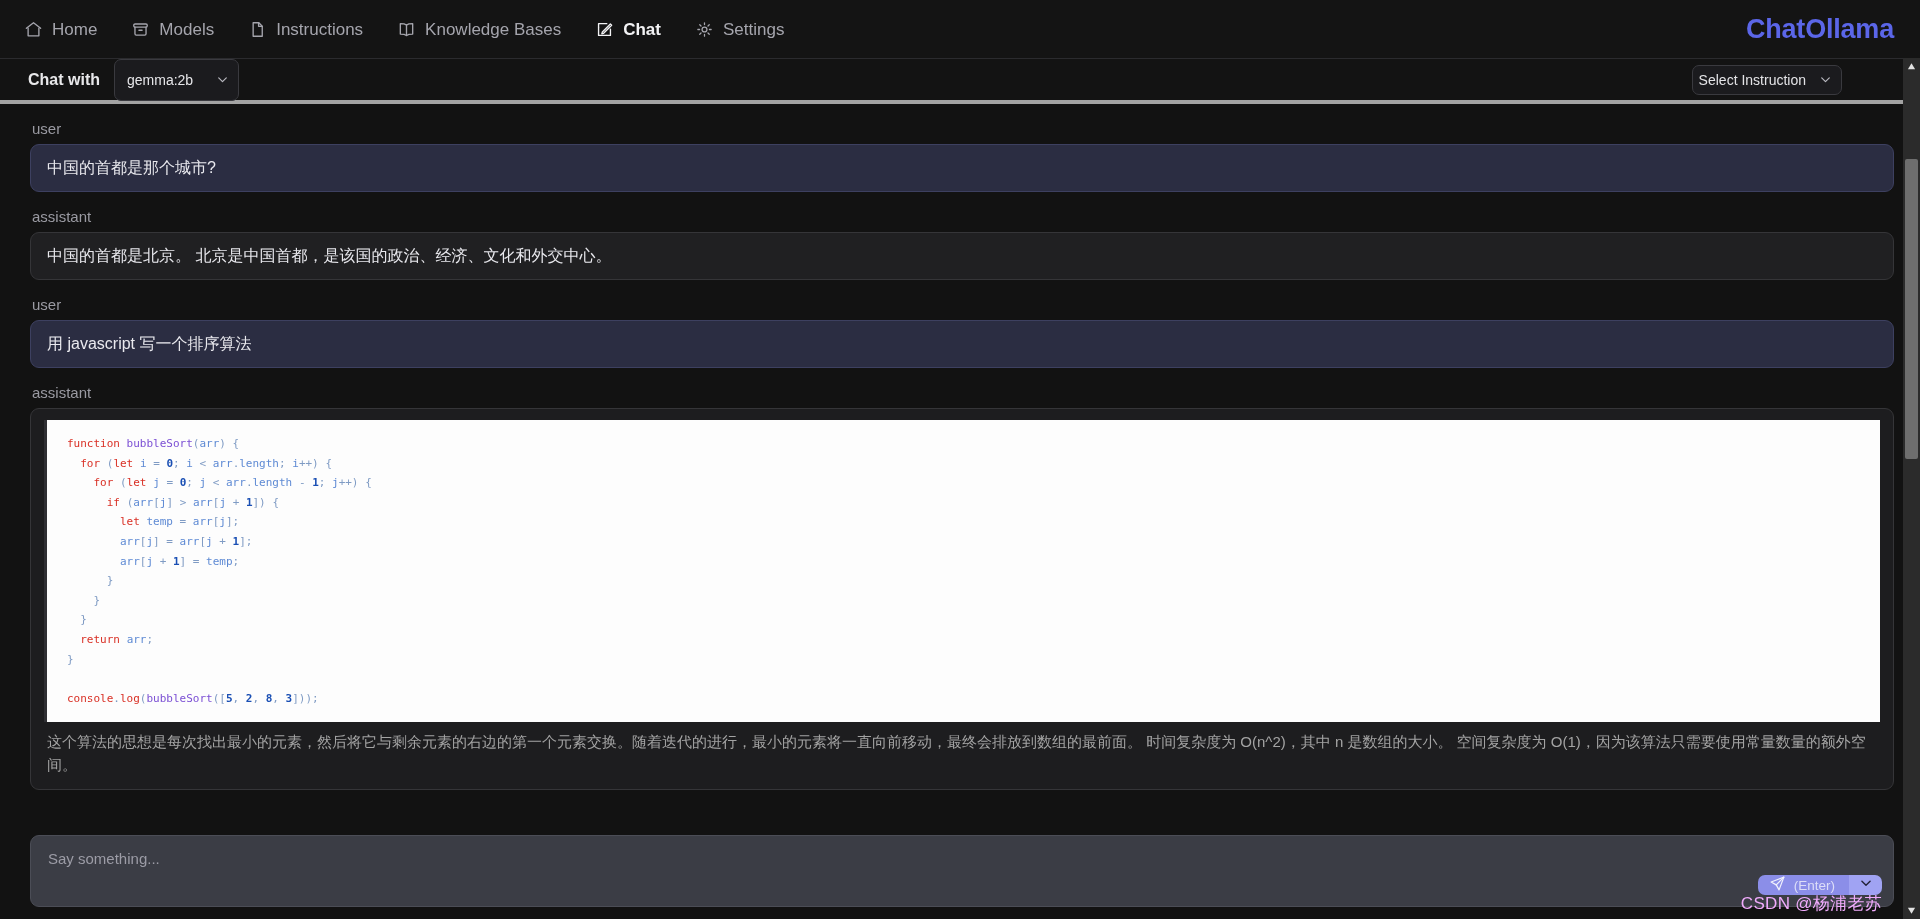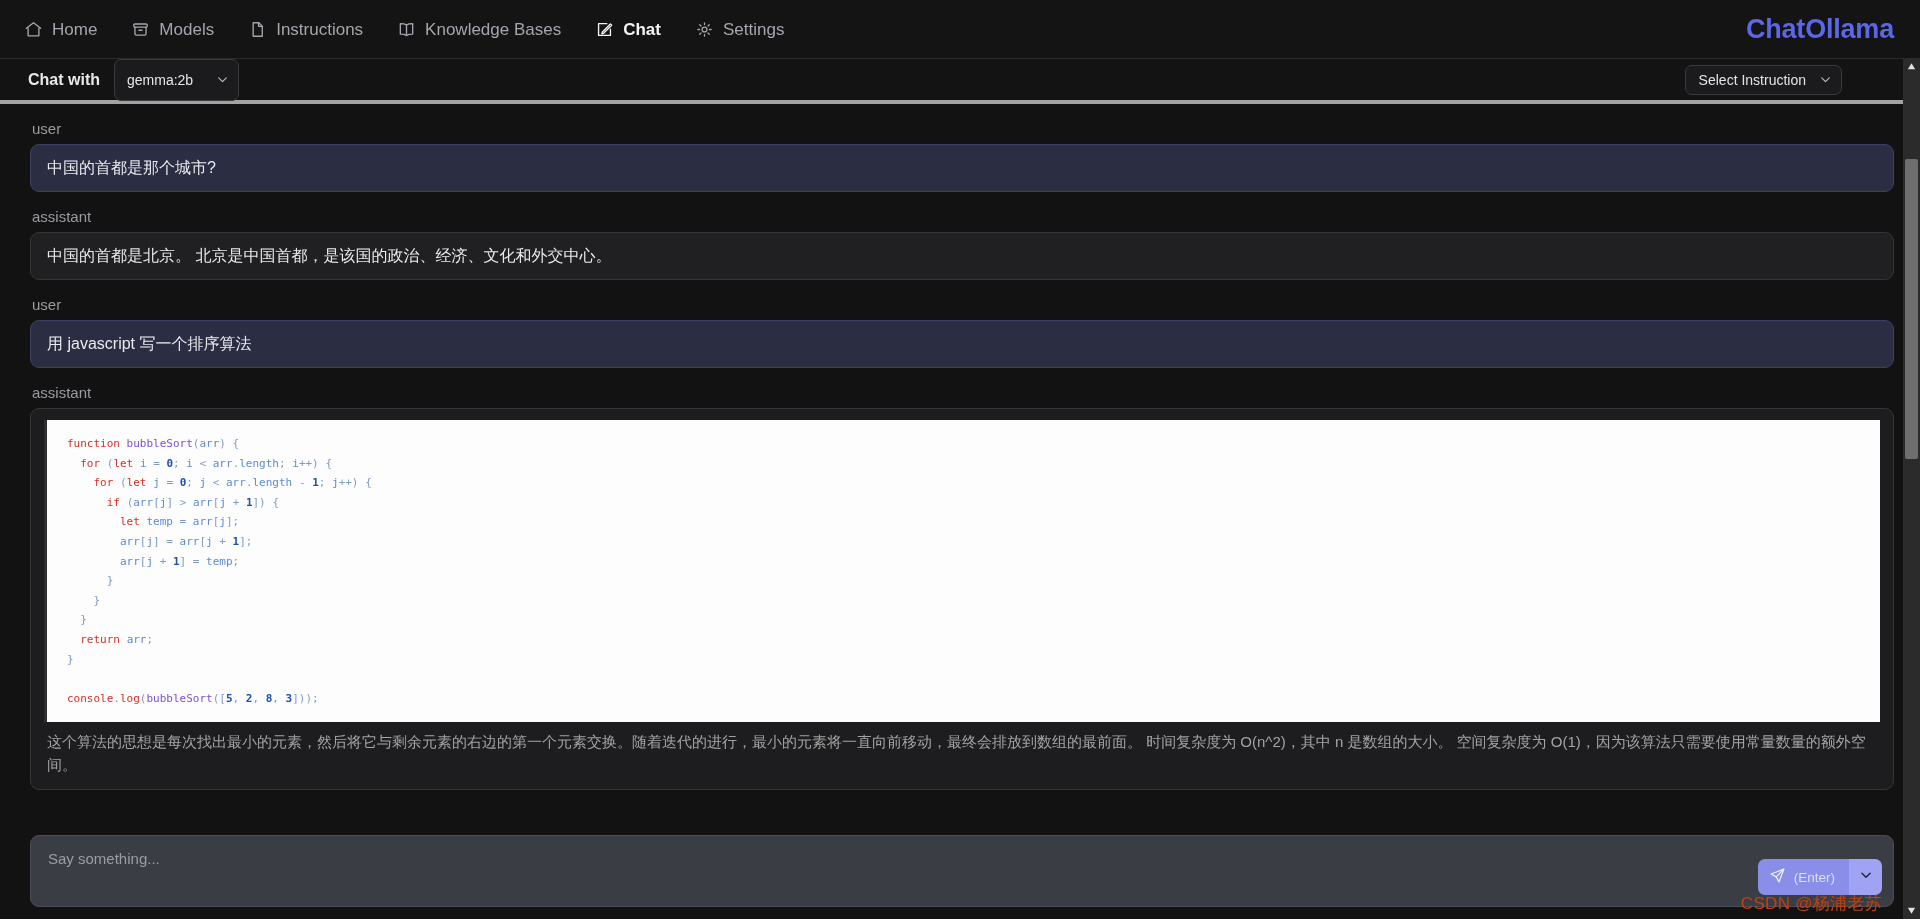--- a/index.html
+++ b/index.html
@@ -86,21 +86,21 @@
     right: 78px;
     top: 50%;
     transform: translateY(-50%);
     background: #1b1b1e;
     border: 1px solid #3a3a3f;
     border-radius: 7px;
     height: 30px;
     display: flex;
     align-items: center;
     gap: 13px;
-    padding: 0 9px 0 13px;
+    padding: 0 9px 0 6px;
     color: #e3e3e6;
     font-size: 14px;
     cursor: pointer;
   }
   .chev { width: 13px; height: 13px; display: block; }
 
   
   #main {
     position: relative;
     height: 815px;
@@ -190,21 +190,21 @@
     display: block;
   }
   .send-group {
     position: absolute;
     right: 11px;
     bottom: 11px;
     display: flex;
     align-items: stretch;
     border-radius: 7px;
     overflow: hidden;
-    height: 36px;
+    height: 20px;
   }
   .send-main {
     background: #8b8ee8;
     display: flex;
     align-items: center;
     gap: 8px;
     padding: 0 13px 0 11px;
     cursor: pointer;
   }
   .send-main .lbl { color: #dddef8; font-size: 13.5px; }
@@ -215,21 +215,21 @@
     align-items: center;
     justify-content: center;
     cursor: pointer;
     border-left: 1px solid #8b8ee8;
   }
 
   .watermark {
     position: absolute;
     right: 38px;
     bottom: 4px;
-    color: #c2410c;
+    color: #f0abfc;
     font-size: 17px;
     letter-spacing: 0.3px;
     pointer-events: none;
   }
 
   
   #scrollbar {
     position: absolute;
     right: 0;
     top: 58px;

